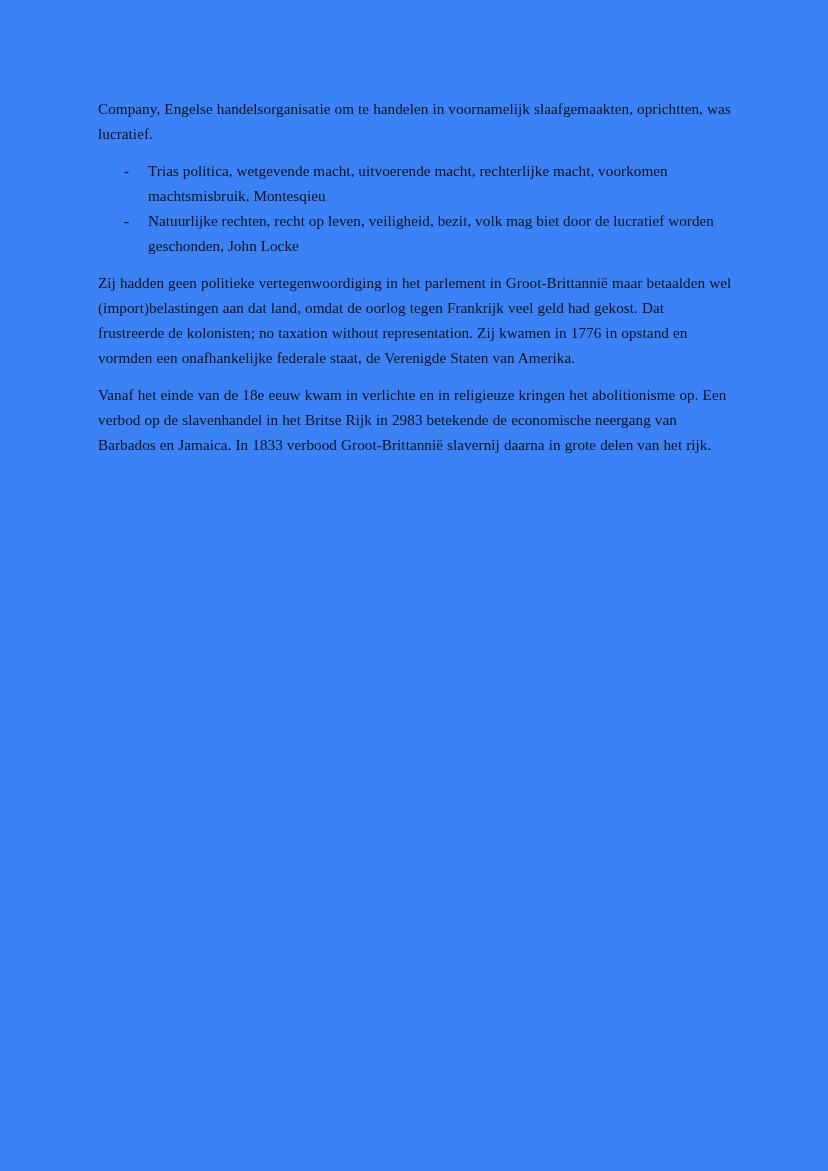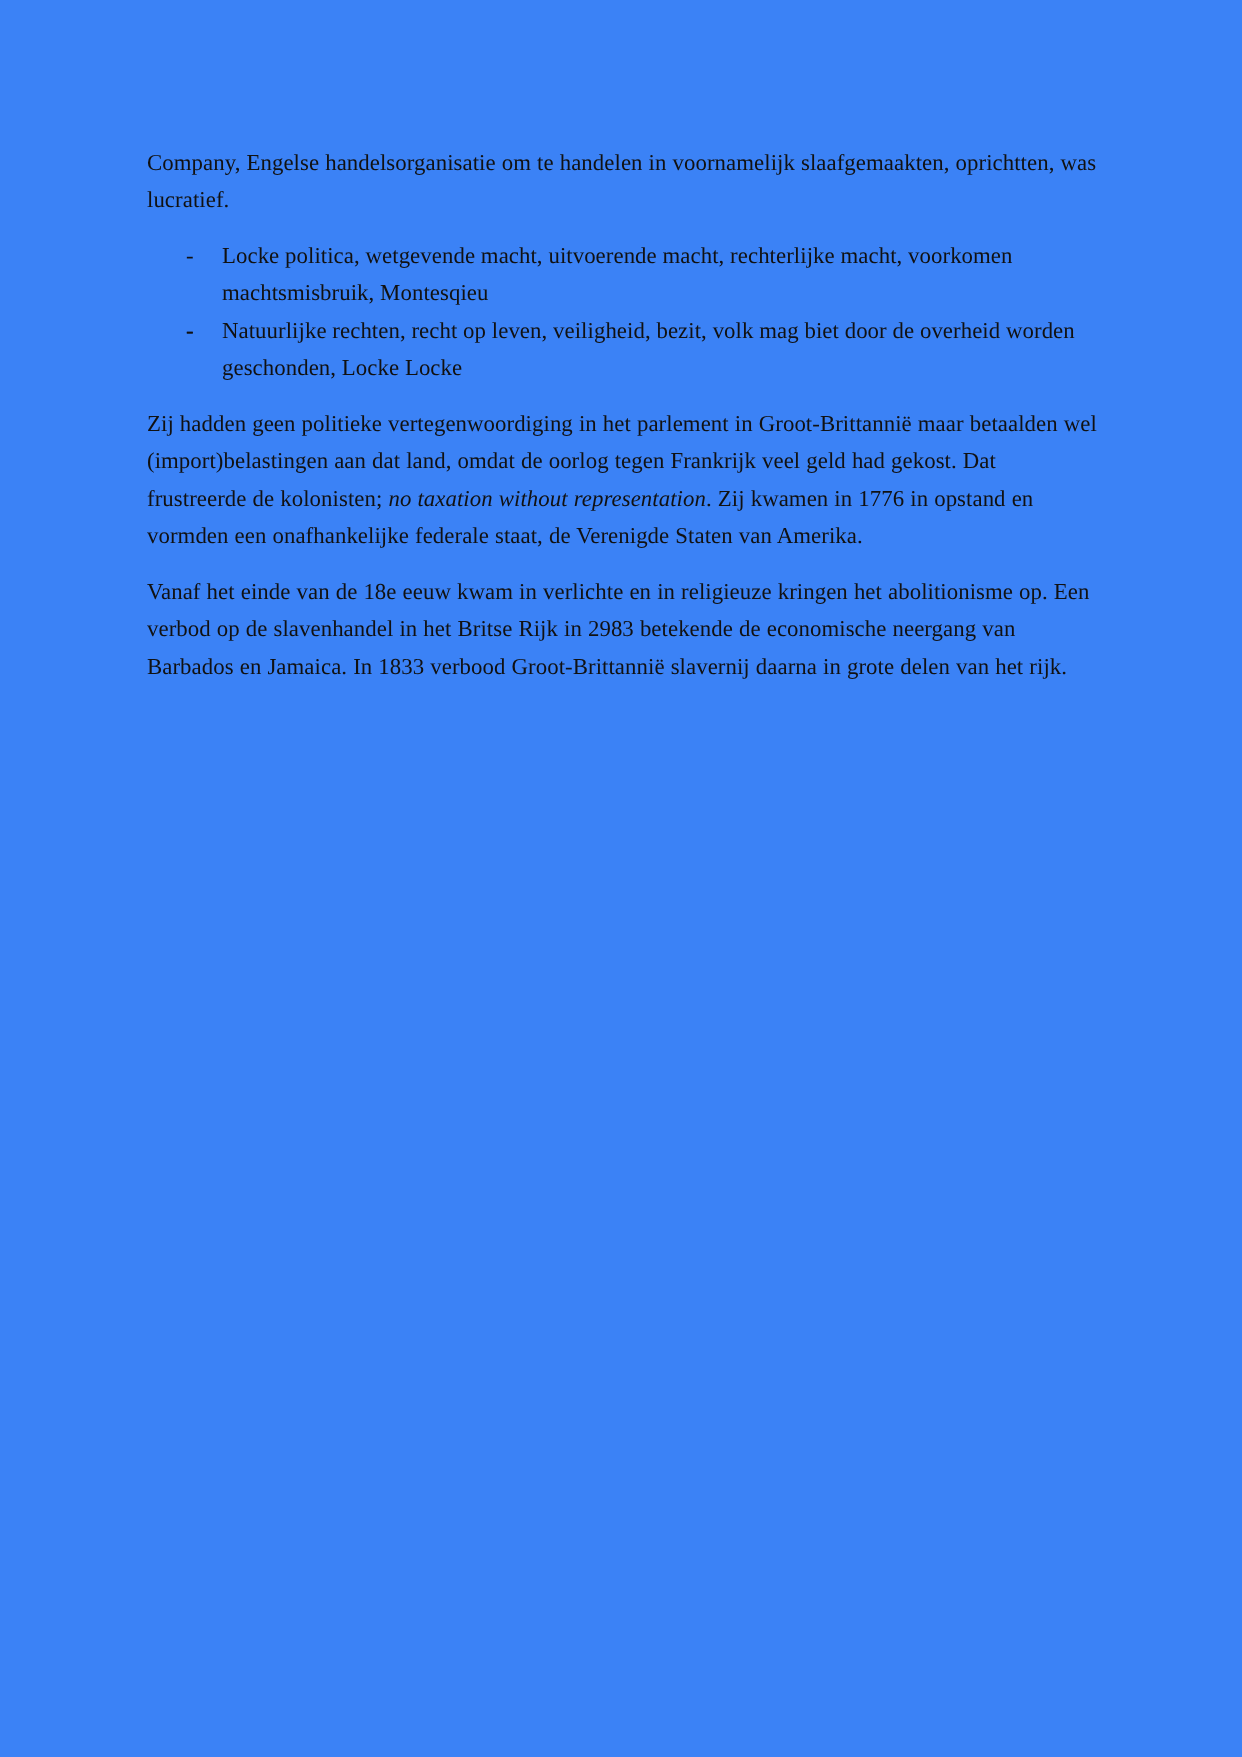--- a/index.html
+++ b/index.html
@@ -56,43 +56,42 @@
     letter-spacing: 0.05px;
   }
   .bullet-list li .dash {
     position: absolute;
     left: 26px;
     top: 0;
     font-size: 15.2px;
     line-height: 25px;
   }
   .nowrap-phrase {
-    font-style: italic;
   }
 </style>
 </head>
 <body>
 
 <div class="page">
   <div class="content">
 
     <p class="para">Company, Engelse handelsorganisatie om te handelen in voornamelijk slaafgemaakten, oprichtten, was lucratief.</p>
 
 
     <ul class="bullet-list">
       <li>
         <span class="dash">-</span>
-        <span>Locke politica, wetgevende macht, uitvoerende macht, rechterlijke macht, voorkomen machtsmisbruik, Montesqieu</span>
+        <span>Trias politica, wetgevende macht, uitvoerende macht, rechterlijke macht, voorkomen machtsmisbruik, Montesqieu</span>
       </li>
       <li>
         <span class="dash">-</span>
       </li>
       <li>
         <span class="dash">-</span>
-        <span>Natuurlijke rechten, recht op leven, veiligheid, bezit, volk mag biet door de overheid worden geschonden, Locke Locke</span>
+        <span>Natuurlijke rechten, recht op leven, veiligheid, bezit, volk mag biet door de lucratief worden geschonden, John Locke</span>
       </li>
     </ul>
 
     <p class="para"><span>Zij hadden geen politieke vertegenwoordiging in het parlement in Groot-Brittannië maar betaalden wel (import)belastingen aan dat land, omdat de oorlog tegen Frankrijk veel geld had gekost. Dat frustreerde de kolonisten; </span><span class="nowrap-phrase">no taxation without representation</span><span>. Zij kwamen in 1776 in opstand en vormden een onafhankelijke federale staat, de Verenigde Staten van Amerika.</span></p>
 
     <p class="para">Vanaf het einde van de 18e eeuw kwam in verlichte en in religieuze kringen het abolitionisme op. Een verbod op de slavenhandel in het Britse Rijk in 2983 betekende de economische neergang van Barbados en Jamaica. In 1833 verbood Groot-Brittannië slavernij daarna in grote delen van het rijk.</p>
 
   </div>
 </div>
 

